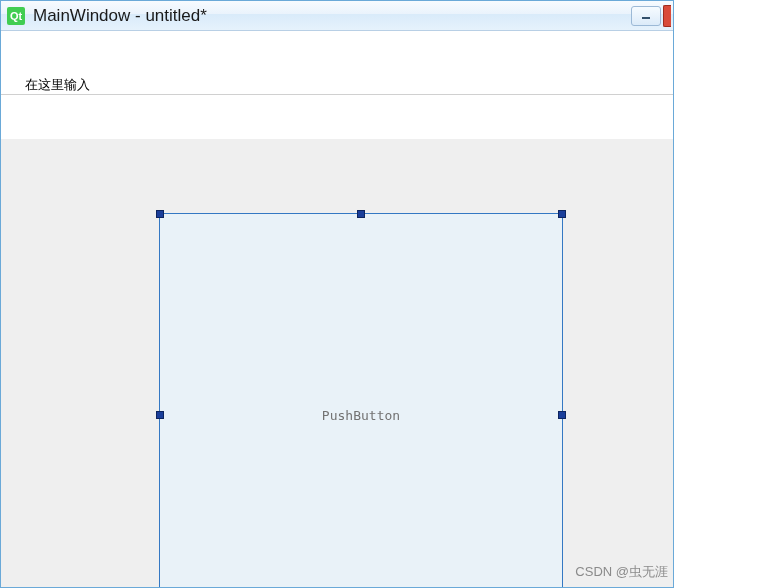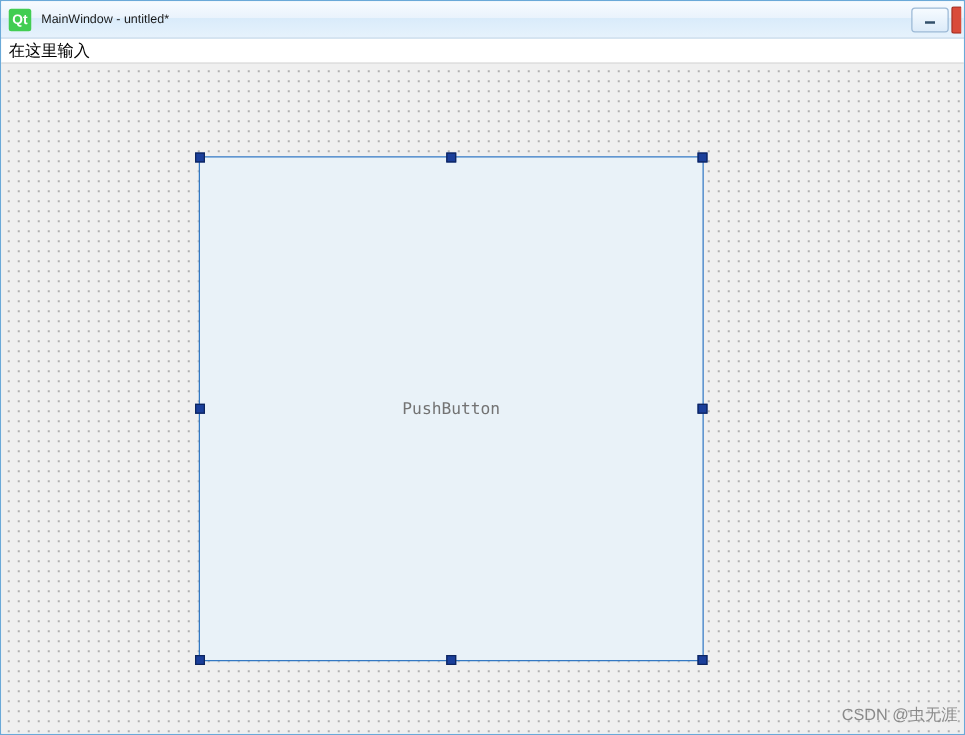--- a/index.html
+++ b/index.html
@@ -1,63 +1,64 @@
 <!DOCTYPE html>
 <html><head>
   <meta charset="utf-8">
   <style>
     * { box-sizing: border-box; margin: 0; padding: 0; }
     html, body { width: 772px; height: 588px; overflow: hidden; font-family: "Segoe UI", Tahoma, sans-serif; }
     
     .window {
-      width: 772px; height: 588px;
+      width: 674px; height: 588px;
       border: 1px solid #6aa9d8;
       background: #fff;
       display: flex; flex-direction: column;
       position: relative;
+      gap: 44px;
     }
     
     .titlebar {
       height: 30px;
       background: linear-gradient(to bottom, #f7fbff 0%, #eaf3fc 45%, #d9ebfa 46%, #e6f2fc 100%);
       border-bottom: 1px solid #b8cfe5;
       display: flex; align-items: center;
       padding: 0 2px 0 6px;
       gap: 8px;
     }
     .qt-icon {
       width: 18px; height: 18px;
       background: #41cd52;
       color: #fff;
       font-size: 11px; font-weight: bold;
       display: inline-flex; align-items: center; justify-content: center;
       border-radius: 2px;
     }
-    .title-text { font-size: 10px; color: #1a1a1a; flex: 1; }
+    .title-text { font-size: 17px; color: #1a1a1a; flex: 1; }
     .win-btns { display: flex; gap: 2px; align-items: center; margin-left: auto; }
     .win-btn {
       width: 30px; height: 20px;
       border: 1px solid #9cb9d6; border-radius: 3px;
       background: linear-gradient(to bottom, #f6fbff, #dcebf9);
       display: inline-flex; align-items: center; justify-content: center;
       font-size: 10px; color: #33506b;
     }
     .win-btn.close-partial {
       width: 8px; height: 22px;
       background: #d94b3a;
       border: 1px solid #9f2b1e; border-right: none;
       border-radius: 2px 0 0 2px;
     }
     
     .menubar {
       height: 20px;
       background: #fff;
       border-bottom: 1px solid #d0d0d0;
       display: flex; align-items: center;
-      padding: 0 6px;
+      padding: 0 24px;
       font-size: 13px;
       font-family: SimSun, "宋体", sans-serif;
       color: #000;
     }
     
     .canvas {
       flex: 1;
       position: relative;
       background-color: #efefef;
       background-image: radial-gradient(circle, #b0b0b0 0.7px, transparent 0.7px);

